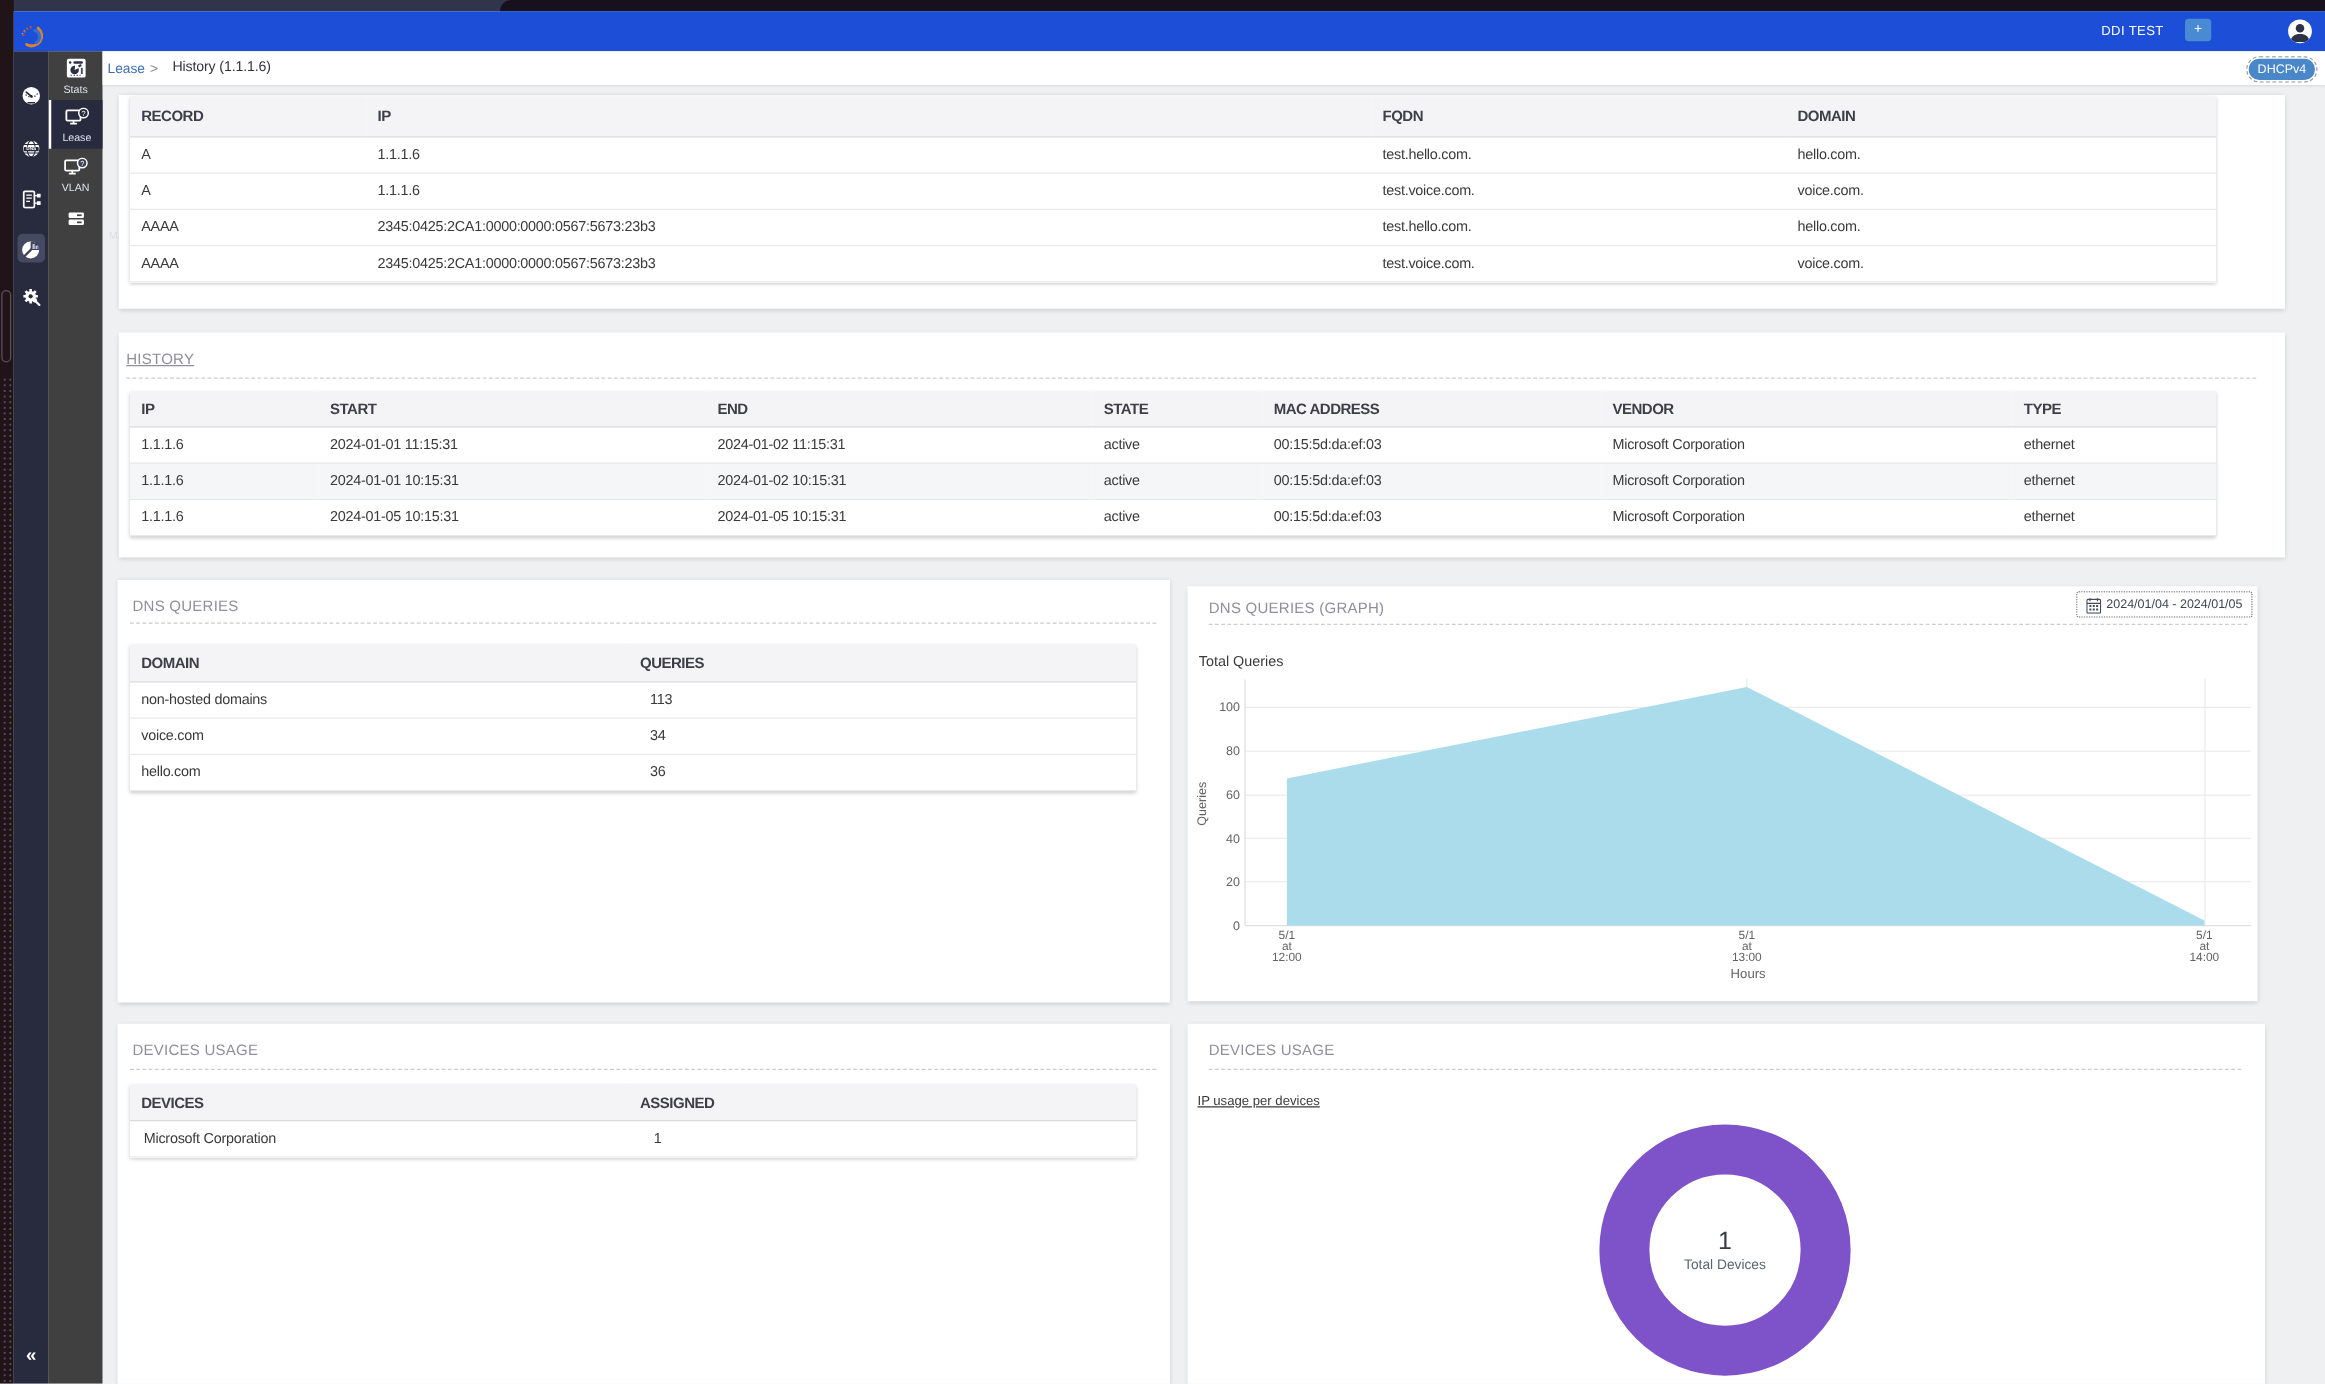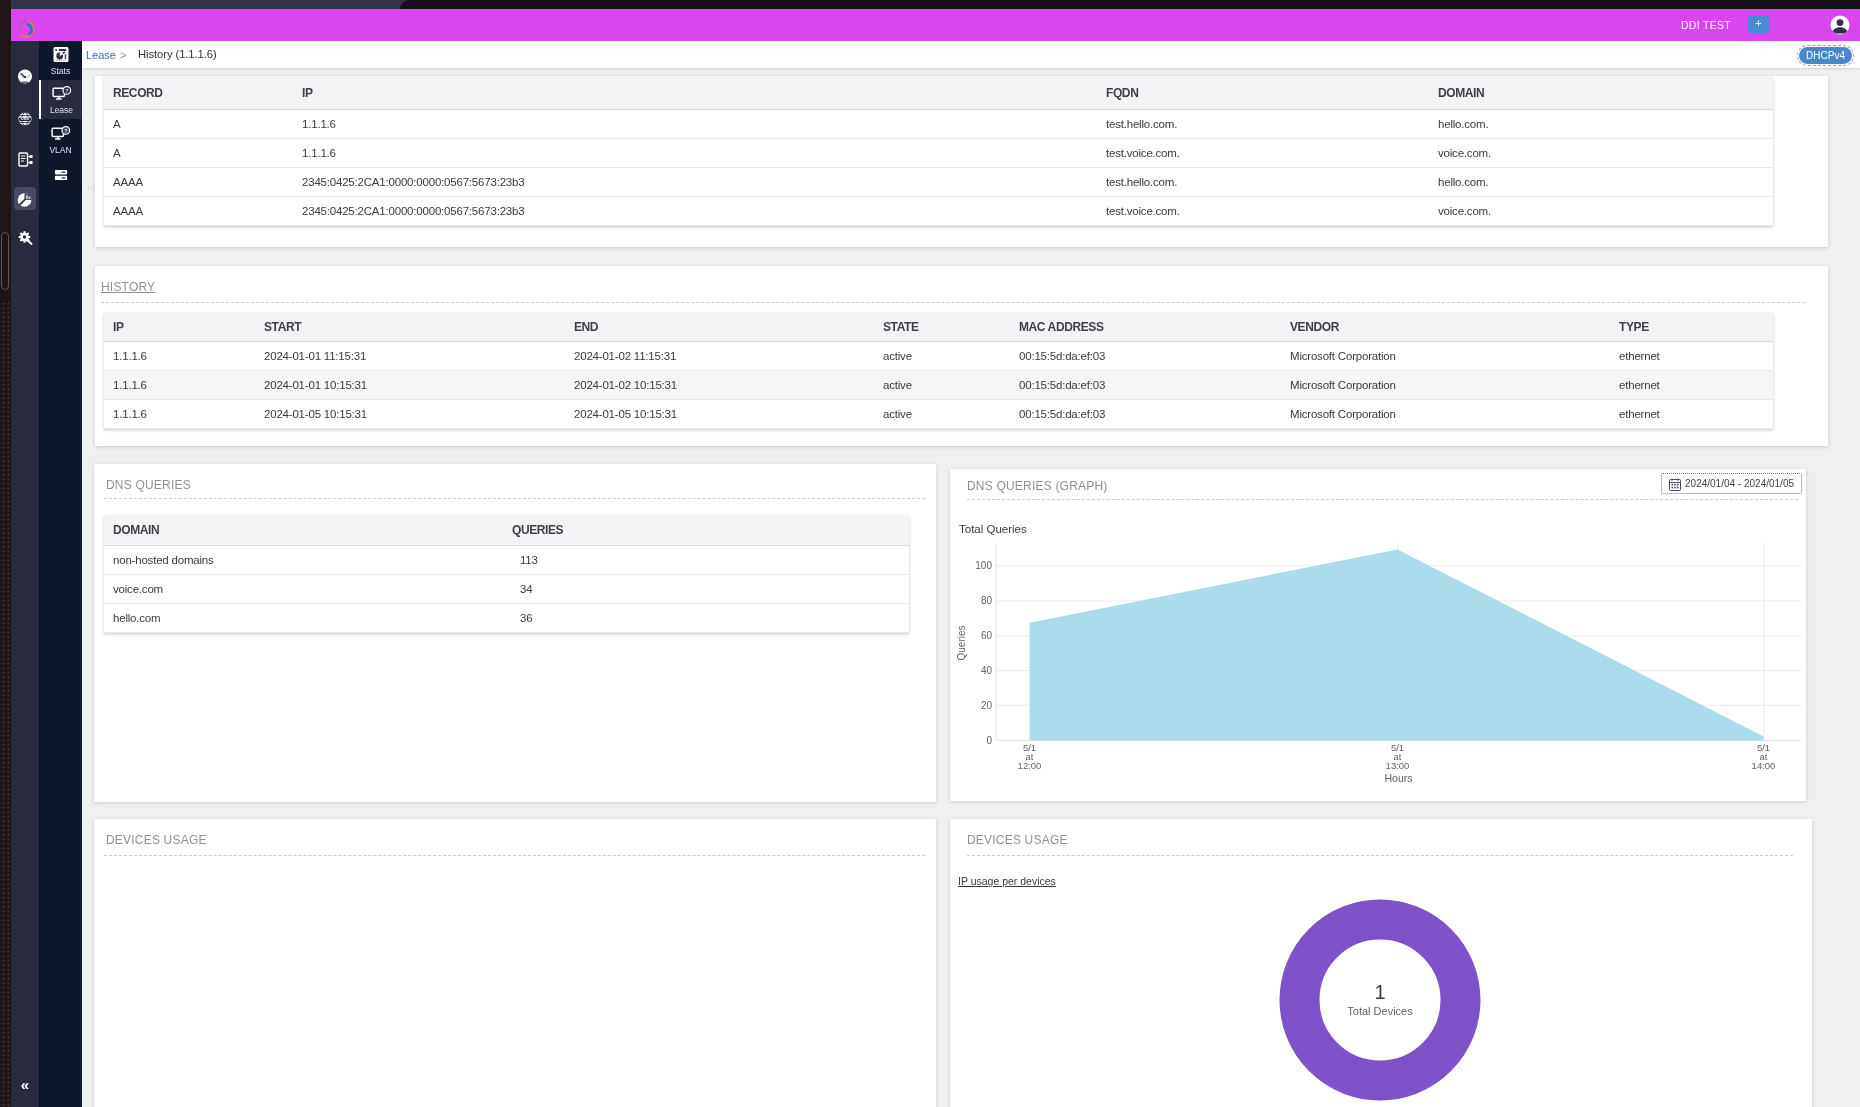--- a/index.html
+++ b/index.html
@@ -3,34 +3,34 @@
 <meta charset="utf-8">
 <style>
 * { margin:0; padding:0; box-sizing:border-box; }
 html,body { width:1860px; height:1107px; overflow:hidden; }
 body { font-family:"Liberation Sans", sans-serif; position:relative; background:#eff0f2; }
 .abs { position:absolute; }
 
 
 #topstrip-l { left:0; top:0; width:1860px; height:9px; background:#31354a; }
 #topstrip-r { left:400px; top:0; width:1460px; height:9px; background:#17111d; border-top-left-radius:9px; }
-#navbar { left:11px; top:9px; width:1849px; height:32px; background:#d946ef; }
+#navbar { left:11px; top:9px; width:1849px; height:32px; background:#1d4ed8; }
 #navbar .ddi { position:absolute; right:129px; top:10px; color:#fdfdfd; font-size:10.5px; font-weight:500; letter-spacing:.3px; }
 #plusbtn { right:91px; top:6px; width:21px; height:18px; background:#4a8ad2; border-radius:3px; color:#fff; font-size:11px; line-height:17px; text-align:center; font-weight:400; }
 #avatar { right:9px; top:5px; }
 
 
 #edge { left:0; top:0; width:11px; height:1107px; background:#211419; }
 #edge .handle { position:absolute; left:1px; top:232px; width:8px; height:58px; border:1px solid rgba(200,200,210,.35); border-radius:4px; }
 #edge .dots { position:absolute; left:0; top:300px; width:11px; height:807px; background-image:radial-gradient(rgba(170,178,200,.38) 0.7px, transparent 1px); background-size:4.5px 4.5px; background-position:1.5px 1.5px; }
 #iconrail { left:11px; top:41px; width:28px; height:1066px; background:#272b3d; }
 #iconrail .ric { position:absolute; left:0; width:28px; text-align:center; }
 #iconrail .activebox { position:absolute; left:3px; top:146px; width:22px; height:23px; background:#454961; border-radius:4px; }
 #collapse { position:absolute; left:0px; bottom:14px; width:28px; color:#ffffff; font-size:15px; font-weight:bold; text-align:center; }
-#secondrail { left:39px; top:41px; width:43px; height:1066px; background:#0f172a; }
+#secondrail { left:39px; top:41px; width:43px; height:1066px; background:#404040; }
 .navitem { position:absolute; left:0; width:43px; height:39px; text-align:center; color:#e8eaf2; }
 .navitem .lbl { position:absolute; width:100%; left:0; top:25px; font-size:8.5px; white-space:nowrap; color:#dde0ec; }
 .navitem.wide .lbl { left:-3px; width:50px; font-size:8.2px;margin-left:46px; }
 .navitem svg { position:absolute; left:50%; transform:translateX(-50%); top:5px; }
 .navitem.active { background:#272b3d; border-left:2px solid #fff; }
 #logo { left:16px; top:19px; }
 #breadcrumb { left:82px; top:41px; width:1778px; height:27px; background:#fff; box-shadow:0 1px 2px rgba(0,0,0,.12); font-size:13px; }
 #breadcrumb .lease { position:absolute; left:4px; top:8px; color:#3e6eb4; font-size:11px; }
 #breadcrumb .sep { position:absolute; left:38px; top:8px; color:#8b8b93; font-size:11px; }
 #breadcrumb .cur { position:absolute; left:56px; top:7px; color:#33333d; font-weight:500; font-size:11.3px; letter-spacing:-0.1px; }
@@ -372,20 +372,36 @@
       <text x="448.5" y="275" font-size="10.5">Hours</text>
       <text x="15" y="136" font-size="10" transform="rotate(-90 15 136)">Queries</text>
     </g>
     <text x="9" y="26" font-size="11.5" fill="#3a3a3a" font-family="Liberation Sans">Total Queries</text>
   </svg>
 </div>
 
 <div class="card" id="card-dev">
   <div class="ctitle" style="left:12px;top:14px;">DEVICES USAGE</div>
   <div class="dash" style="left:10px;top:36px;width:821px;"></div>
+  <table class="grid tbl">
+    <colgroup>
+        <col style="width:399px">
+        <col style="width:406px">
+      </colgroup>
+    <tbody>
+        <tr>
+          <th>DEVICES</th>
+          <th>ASSIGNED</th>
+        </tr>
+    <tr>
+          <td style="padding-left:11px">Microsoft Corporation</td>
+          <td style="padding-left:20px">1</td>
+        </tr>
+  </tbody>
+    </table>
 </div>
 
 <div class="card" id="card-donut">
   <div class="ctitle" style="left:17px;top:14px;">DEVICES USAGE</div>
   <div class="dash" style="left:17px;top:36px;width:826px;"></div>
   <div class="abs" style="left:8px;top:56px;font-size:10.5px;color:#3a3a3a;text-decoration:underline;">IP usage per devices</div>
   <svg class="abs" style="left:329px;top:80px;" width="202" height="202" viewBox="0 0 202 202">
     <circle cx="101" cy="101" r="80.5" fill="none" stroke="#7e52c8" stroke-width="40"></circle>
     <text x="101" y="100" font-size="20" fill="#3a3a46" text-anchor="middle" font-family="Liberation Sans">1</text>
     <text x="101" y="116" font-size="11" fill="#5b6570" text-anchor="middle" font-family="Liberation Sans">Total Devices</text>

